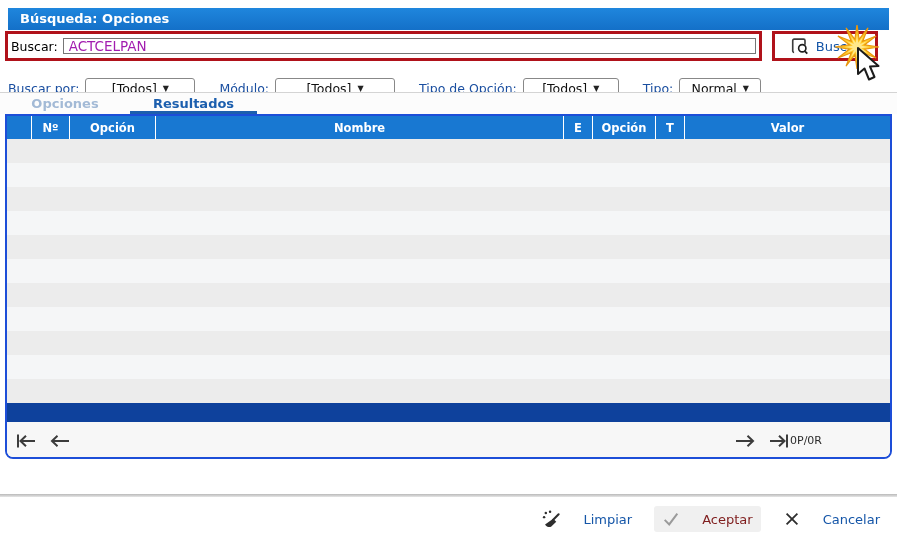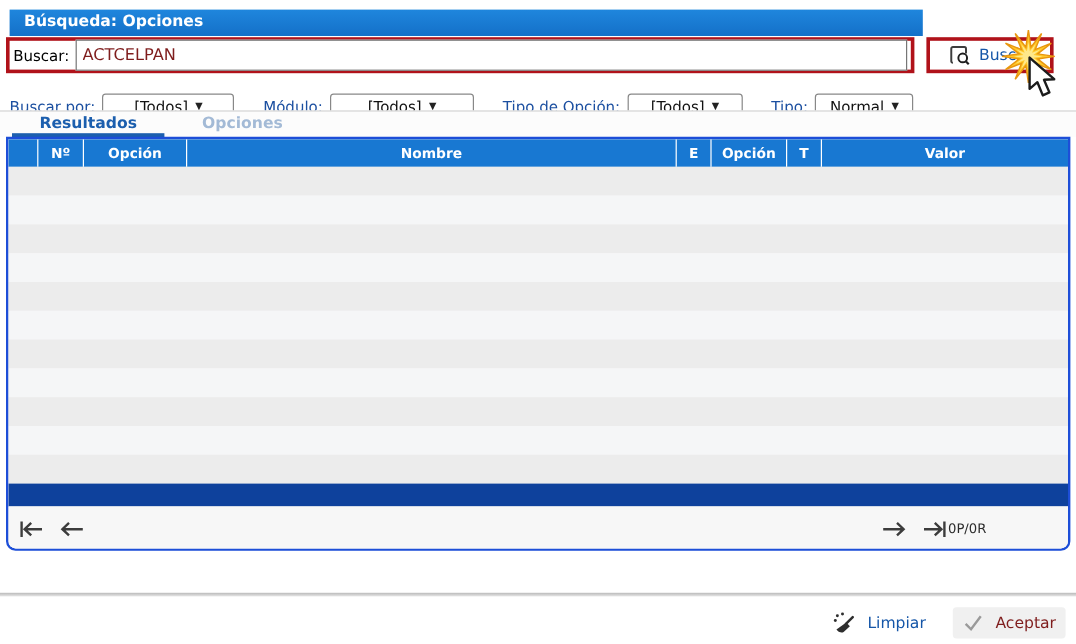--- a/index.html
+++ b/index.html
@@ -1,30 +1,30 @@
 <!DOCTYPE html>
 <html><head>
 <meta charset="utf-8">
 <style>
   * { margin:0; padding:0; box-sizing:border-box; }
   html,body { width:897px; height:537px; background:#ffffff; overflow:hidden;
               font-family:"DejaVu Sans","Liberation Sans",sans-serif; }
   body { position:relative; }
 
   
-  .titlebar { position:absolute; left:8px; top:8px; width:761px; height:22px;
+  .titlebar { position:absolute; left:8px; top:8px; width:881px; height:22px;
     background:linear-gradient(#1f86dd,#1470c8); color:#fff; font-weight:bold;
     font-size:13px; line-height:22px; padding-left:12px; }
 
   
   .search-box { position:absolute; left:5px; top:31px; width:757px; height:30px;
     border:3px solid #b0121a; background:#fff; display:flex; align-items:center; }
   .search-label { color:#000000; font-size:12.5px; margin-left:3px; white-space:nowrap; }
-  .search-input { flex:1; height:26px; margin:0 3px 0 5px; border:1px solid #767676;
-    font-size:13.5px; padding:1px 5px; color:#7f1d1d; font-family:inherit; outline:none; }
+  .search-input { flex:1; height:16px; margin:0 3px 0 5px; border:1px solid #767676;
+    font-size:13.5px; padding:1px 5px; color:#a21caf; font-family:inherit; outline:none; }
 
   
   .search-btn { position:absolute; left:772px; top:31px; width:106px; height:30px;
     border:3px solid #b0121a; background:#fff; display:flex; align-items:center;
     justify-content:center; gap:6px; cursor:pointer; }
   .search-btn .lbl { color:#1556a8; font-size:13px; }
 
   
   .cursor-wrap { position:absolute; left:831px; top:25px; width:64px; height:66px;
     z-index:10; pointer-events:none; }
@@ -68,21 +68,21 @@
   .pg-left { display:flex; gap:12px; align-items:center; }
   .pg-right { display:flex; gap:12px; align-items:center; margin-left:auto; }
   .pg-ico { cursor:pointer; display:block; }
   .pg-counter { width:92px; font-size:11px; color:#2b2b2b; }
 
   
   .divider { position:absolute; left:0; top:494px; width:897px; height:3px;
     background:linear-gradient(#b9b9b9,#e6e6e6); }
   .footer { position:absolute; right:9px; top:504px; height:30px; display:flex;
     align-items:center; gap:14px; }
-  .fbtn { display:flex; align-items:center; gap:10px; font-size:13px;
+  .fbtn { display:flex; align-items:center; gap:22px; font-size:13px;
     color:#1556a8; cursor:pointer; padding:4px 8px; }
   .fbtn.disabled { background:#f0f0f0; border-radius:3px; color:#7f1d1d; }
 </style>
 </head>
 <body>
 
 <div class="titlebar">Búsqueda: Opciones</div>
 
 <div class="search-box">
   <span class="search-label">Buscar:</span>
@@ -132,22 +132,22 @@
   </div>
   <span class="gap"></span>
   <span class="flabel">Tipo:</span>
   <div class="dd" style="width:82px;">
     <span>Normal</span>
     <span class="arr">▼</span>
   </div>
 </div>
 
 <div class="tabbar">
+  <div class="tab inactive">Opciones</div>
   <div class="tab active">Resultados</div>
-  <div class="tab inactive">Opciones</div>
 </div>
 
 <div class="tablebox">
   <div class="thead">
     <div class="th c0"></div>
     <div class="th c1">Nº</div>
     <div class="th c2">Opción</div>
     <div class="th c3">Nombre</div>
     <div class="th c4">E</div>
     <div class="th c5">Opción</div>
@@ -205,13 +205,21 @@
     <span>Limpiar</span>
   </div>
   <div class="fbtn disabled">
     <span style="display:flex;">
       <svg width="18" height="18" viewBox="0 0 20 20">
         <path d="M3 11 L8 16 L17 4" fill="none" stroke="#9a9a9a" stroke-width="2.2"></path>
       </svg>
     </span>
     <span>Aceptar</span>
   </div>
+  <div class="fbtn">
+    <span style="display:flex;">
+      <svg width="18" height="18" viewBox="0 0 20 20">
+        <path d="M4 4 L16 16 M16 4 L4 16" stroke="#2e2e2e" stroke-width="2"></path>
+      </svg>
+    </span>
+    <span>Cancelar</span>
+  </div>
 </div>
 
 </body></html>

